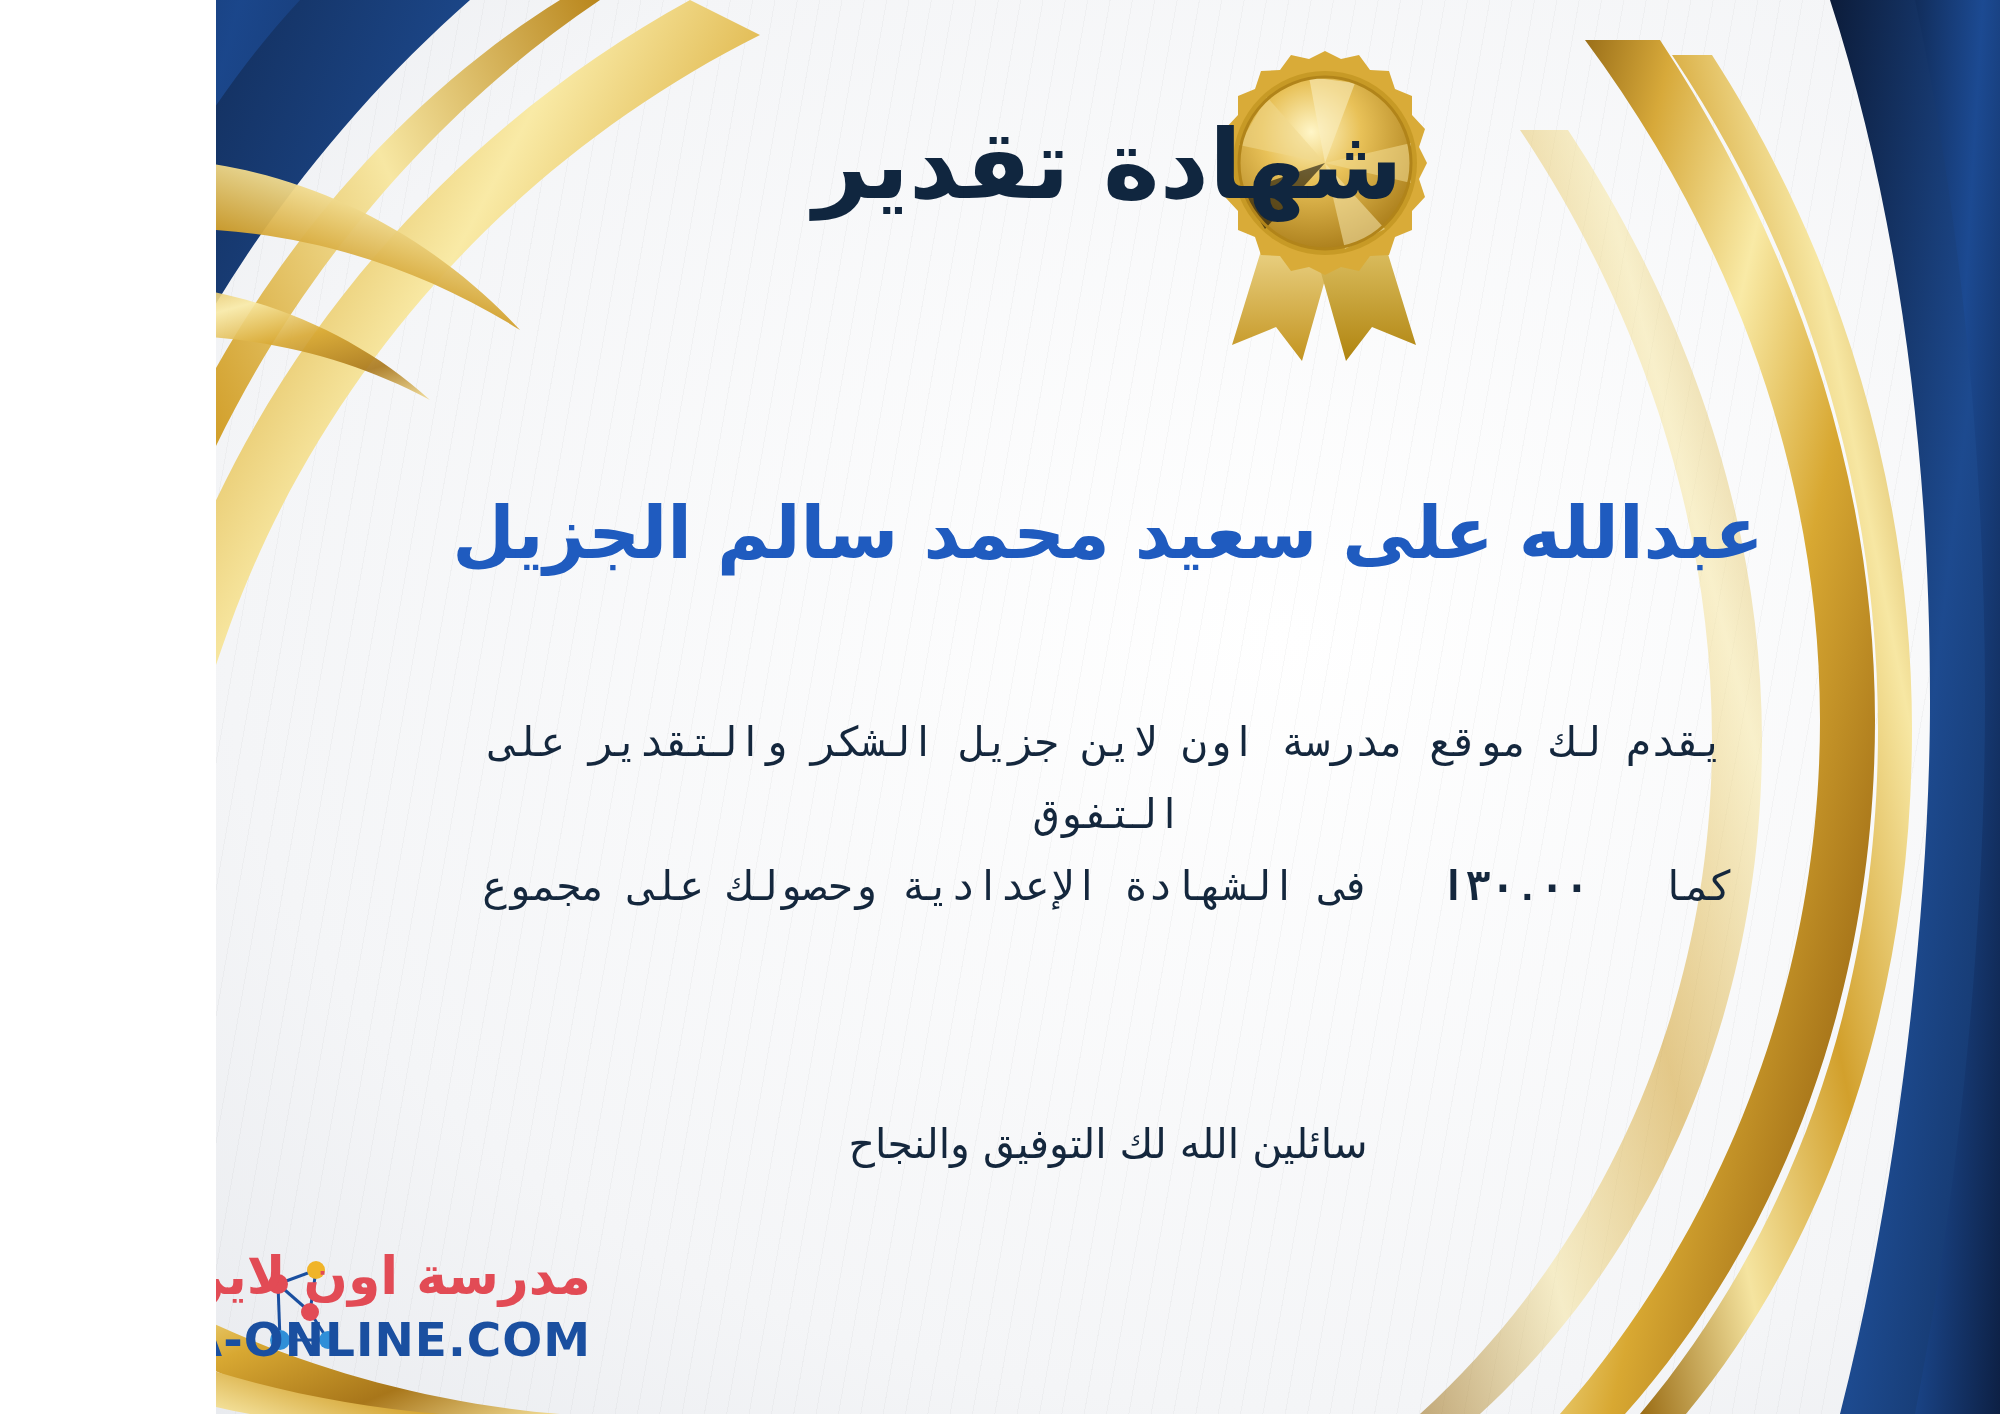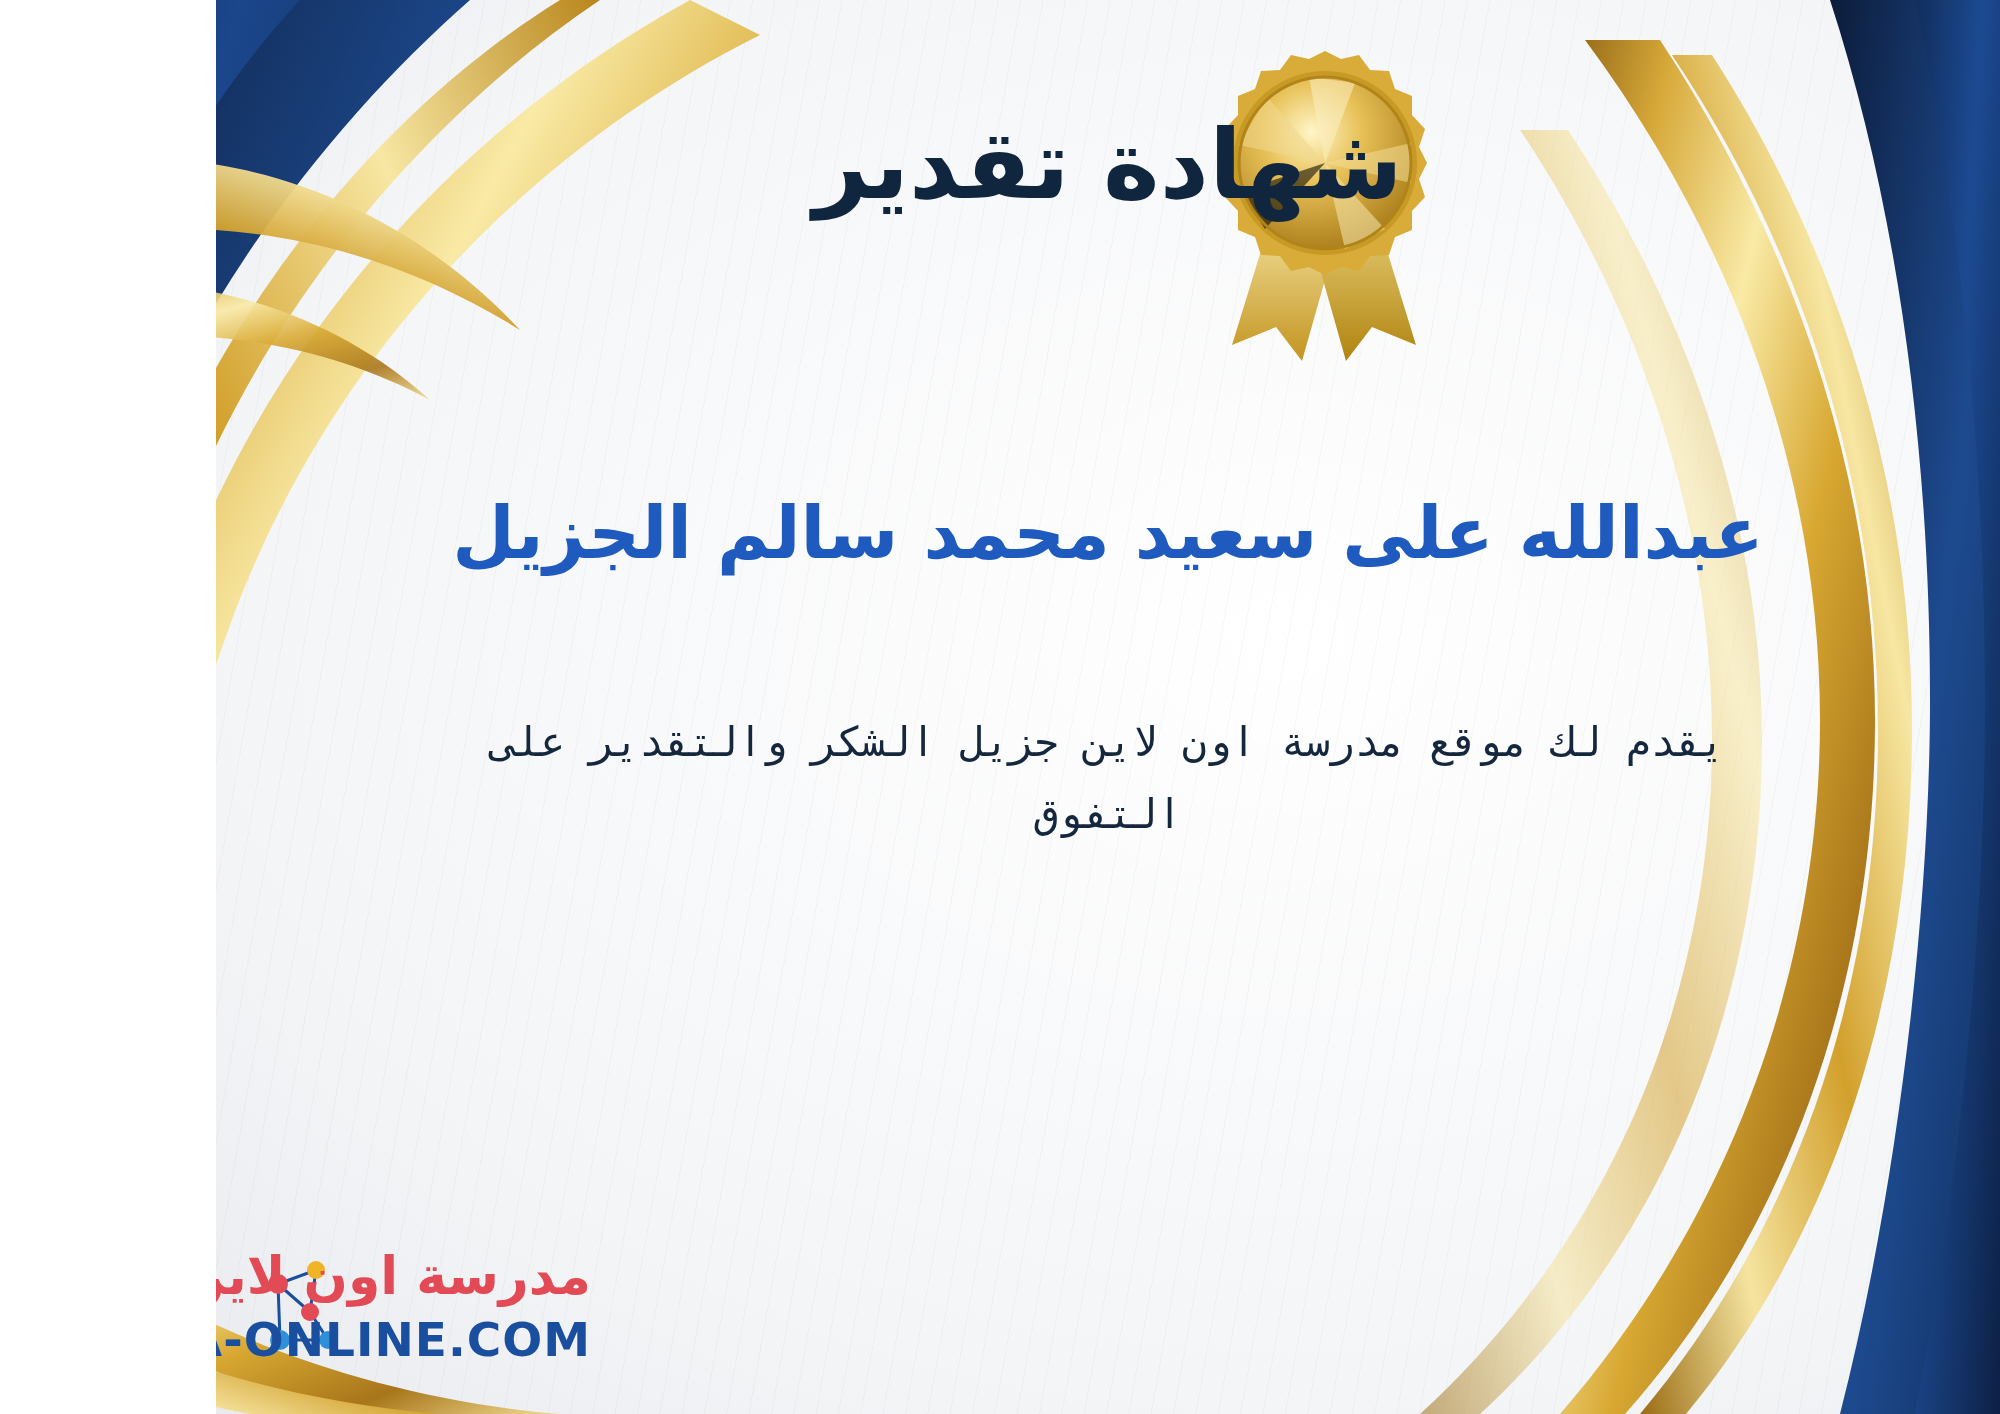--- a/index.html
+++ b/index.html
@@ -269,22 +269,28 @@
   </svg>
 
   <div class="content">
 
     <div class="title">شهادة تقدير</div>
 
     <div class="recipient">عبدالله على سعيد محمد سالم الجزيل</div>
 
     <div class="body-text">
       <span class="body-line">يقدم لك موقع مدرسة اون لاين جزيل الشكر  والتقدير على التفوق</span>
+      <span class="body-line">
+        <span>كما</span>
+        <span class="score">٣٠.٠٠ا</span>
+        <span>فى الشهادة الإعدادية وحصولك على مجموع</span>
+      </span>
     </div>
 
+    <div class="closing">سائلين الله لك التوفيق  والنجاح</div>
   </div>
 
   <div class="logo">
     <svg class="logo-mark" viewBox="0 0 90 110">
       <line x1="20" y1="30" x2="58" y2="16" stroke="#1a4fa0" stroke-width="3"></line>
       <line x1="20" y1="30" x2="52" y2="58" stroke="#1a4fa0" stroke-width="3"></line>
       <line x1="58" y1="16" x2="52" y2="58" stroke="#1a4fa0" stroke-width="3"></line>
       <line x1="52" y1="58" x2="70" y2="86" stroke="#1a4fa0" stroke-width="3"></line>
       <line x1="20" y1="30" x2="22" y2="86" stroke="#1a4fa0" stroke-width="3"></line>
       <line x1="22" y1="86" x2="70" y2="86" stroke="#1a4fa0" stroke-width="3"></line>

